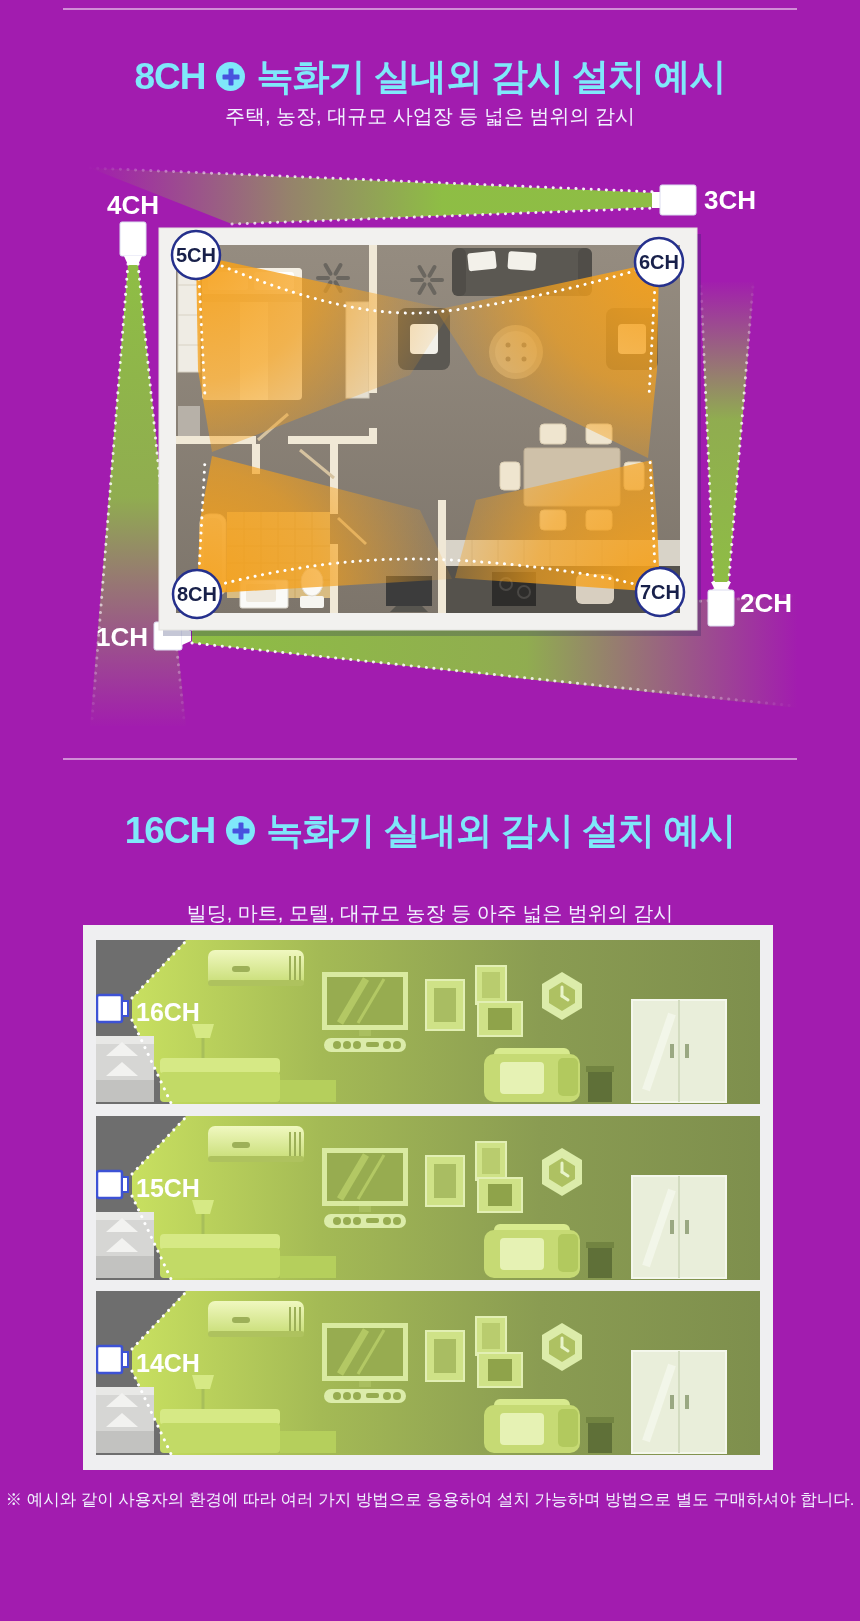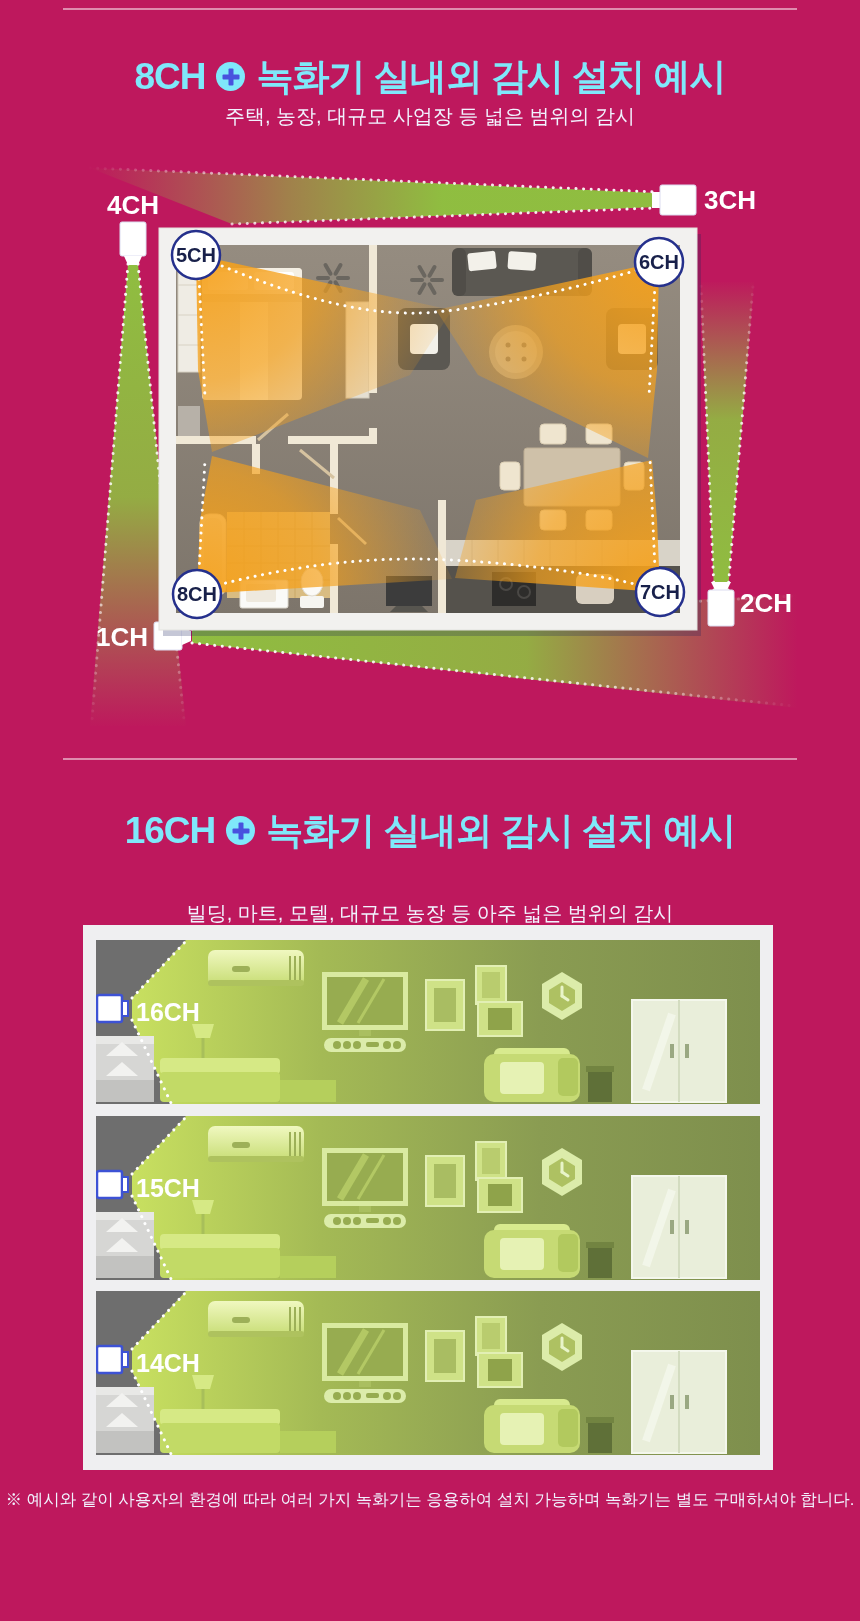--- a/index.html
+++ b/index.html
@@ -1,16 +1,16 @@
 <!DOCTYPE html>
 <html><head>
 <meta charset="utf-8">
 <style>
   html,body{margin:0;padding:0;background:#4852de;}
-  .page{position:relative;width:860px;height:1621px;background:#be185d;overflow:hidden;
+  .page{position:relative;width:860px;height:1621px;background:#a21caf;overflow:hidden;
         font-family:"Liberation Sans", sans-serif;}
   .divider{position:absolute;left:63px;width:734px;height:2px;background:rgba(255,255,255,0.5);}
   .d1{top:8px}.d2{top:758px}
   .sec-title{position:absolute;left:0;width:100%;display:flex;justify-content:center;align-items:center;
              gap:11px;color:#7fe8fa;font-size:37px;font-weight:bold;letter-spacing:-1px;line-height:1;}
   .t1{top:58px}.t2{top:812px}
   .plus-icon{position:relative;width:29px;height:29px;border-radius:50%;background:#7fe8fa;flex:0 0 auto;}
   .plus-icon::before,.plus-icon::after{content:"";position:absolute;left:50%;top:50%;
       transform:translate(-50%,-50%);background:#4852de;border-radius:1px;}
   .plus-icon::before{width:17px;height:5px;}
@@ -404,15 +404,15 @@
     <svg class="room-svg" viewBox="0 0 664 164">
       <use href="#roomGfx" xlink:href="#roomGfx"></use>
       <text class="room-label" x="40" y="81">15CH</text>
     </svg>
     <svg class="room-svg" viewBox="0 0 664 164">
       <use href="#roomGfx" xlink:href="#roomGfx"></use>
       <text class="room-label" x="40" y="81">14CH</text>
     </svg>
   </div>
 
-  <div class="footer-note">※ 예시와 같이 사용자의 환경에 따라 여러 가지 녹화기는 응용하여 설치 가능하며 녹화기는 별도 구매하셔야 합니다.</div>
+  <div class="footer-note">※ 예시와 같이 사용자의 환경에 따라 여러 가지 방법으로 응용하여 설치 가능하며 방법으로 별도 구매하셔야 합니다.</div>
 
 </div>
 
 </body></html>

